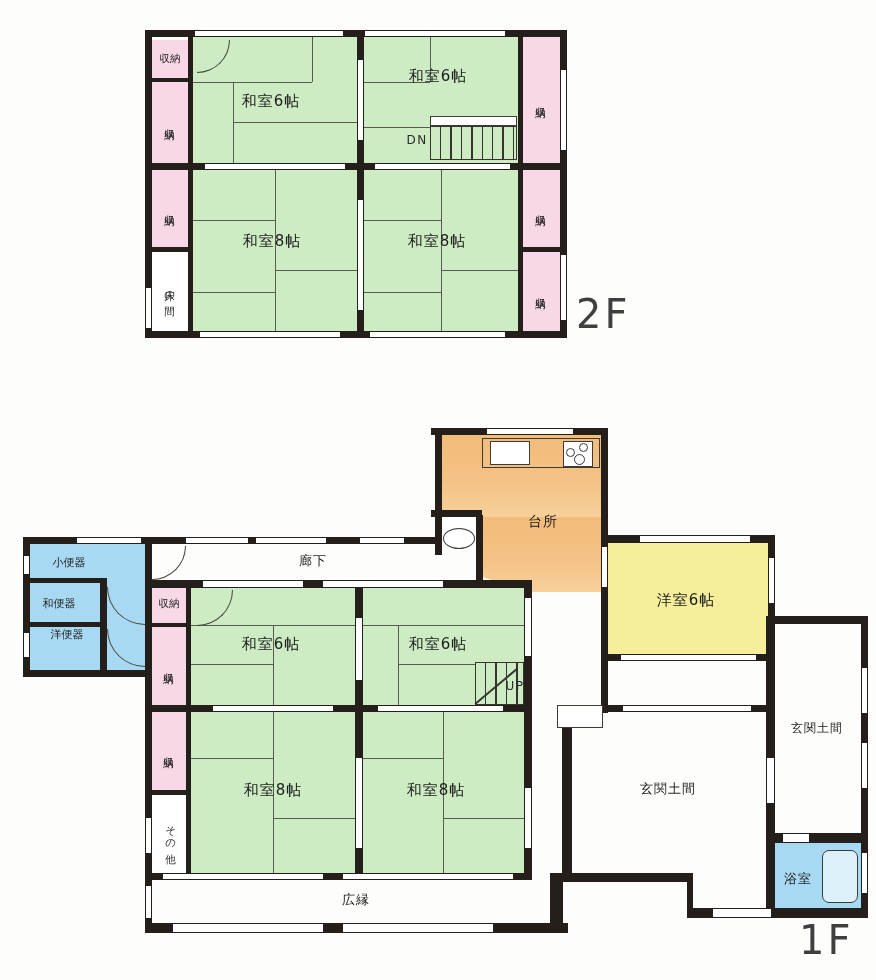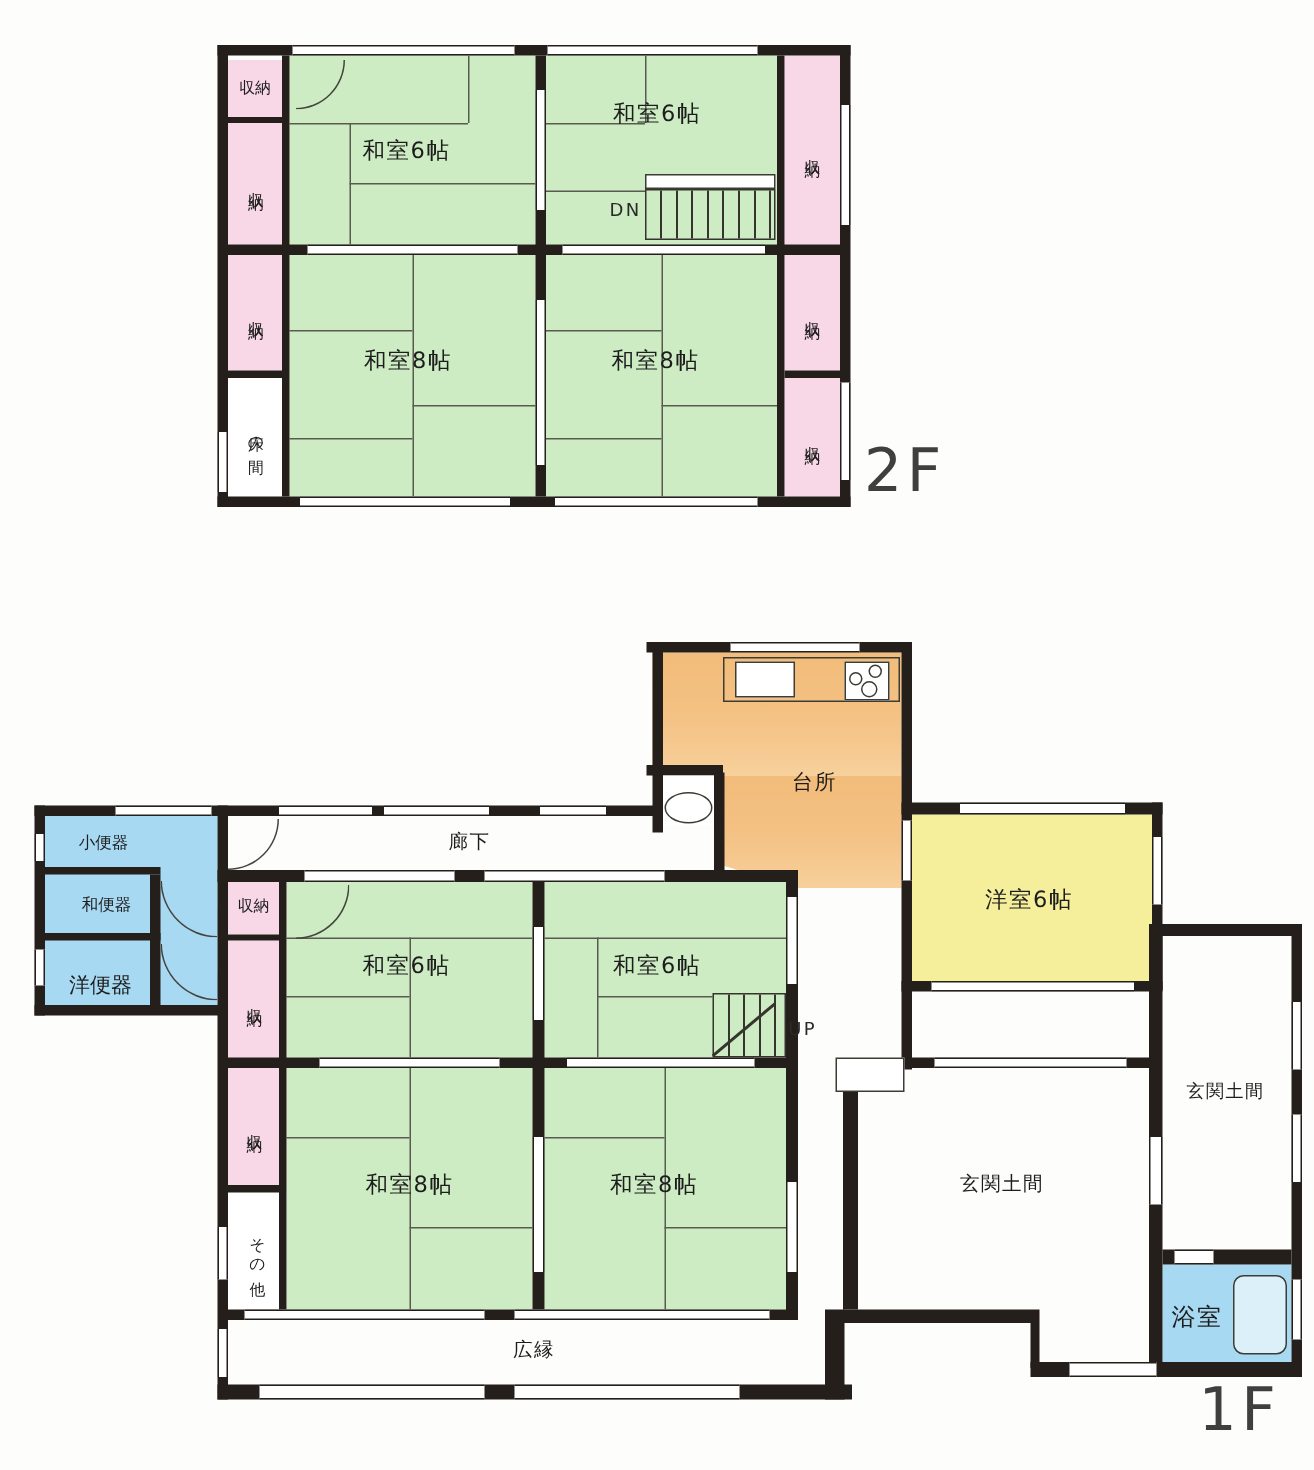--- a/index.html
+++ b/index.html
@@ -231,34 +231,34 @@
 
     <div class="abs rungs" style="left:452px;top:234px;width:49px;height:43px"></div>
     <div class="abs diag" style="left:452px;top:275px;width:54px;transform:rotate(-40deg)"></div>
 
     <div class="abs arc tr" style="left:84px;top:159px;width:38px;height:38px"></div>
     <div class="abs arc tr" style="left:84px;top:201px;width:38px;height:38px"></div>
     <div class="abs arc tl" style="left:129px;top:118px;width:34px;height:34px"></div>
     <div class="abs arc tl" style="left:174px;top:162px;width:36px;height:36px"></div>
 
     <span class="lbl sm" style="left:46px;top:134px;font-size:11px">小便器</span>
-    <span class="lbl sm" style="left:48px;top:175px;font-size:11px">和便器</span>
-    <span class="lbl sm" style="left:44px;top:229px;font-size:14px">洋便器</span>
+    <span class="lbl sm" style="left:36px;top:175px;font-size:11px">和便器</span>
+    <span class="lbl sm" style="left:44px;top:206px;font-size:11px">洋便器</span>
     <span class="lbl md" style="left:290px;top:133px">廊下</span>
     <span class="lbl" style="left:520px;top:94px;font-size:14px">台所</span>
     <span class="lbl" style="left:663px;top:172px">洋室6帖</span>
     <span class="lbl" style="left:248px;top:216px">和室6帖</span>
     <span class="lbl" style="left:415px;top:216px">和室6帖</span>
     <span class="lbl" style="left:250px;top:362px">和室8帖</span>
     <span class="lbl" style="left:413px;top:362px">和室8帖</span>
     <span class="lbl sm" style="left:146px;top:176px">収納</span>
     <span class="lbl sm v" style="left:146px;top:238px">収納</span>
     <span class="lbl sm v" style="left:146px;top:322px">収納</span>
     <span class="lbl sm v" style="left:148px;top:405px">その他</span>
     <span class="lbl md" style="left:333px;top:472px">広縁</span>
     <span class="lbl md" style="left:645px;top:361px">玄関土間</span>
     <span class="lbl md" style="left:794px;top:300px;font-size:12px">玄関土間</span>
-    <span class="lbl md" style="left:775px;top:451px;font-size:16px">浴室</span>
-    <span class="lbl xs" style="left:512px;top:258px">UP</span>
+    <span class="lbl md" style="left:775px;top:451px;font-size:13px">浴室</span>
+    <span class="lbl xs" style="left:492px;top:258px">UP</span>
   </section>
   <div class="floor-lbl" style="left:799px;top:917px">1F</div>
 
 </div>
 
 </body></html>

